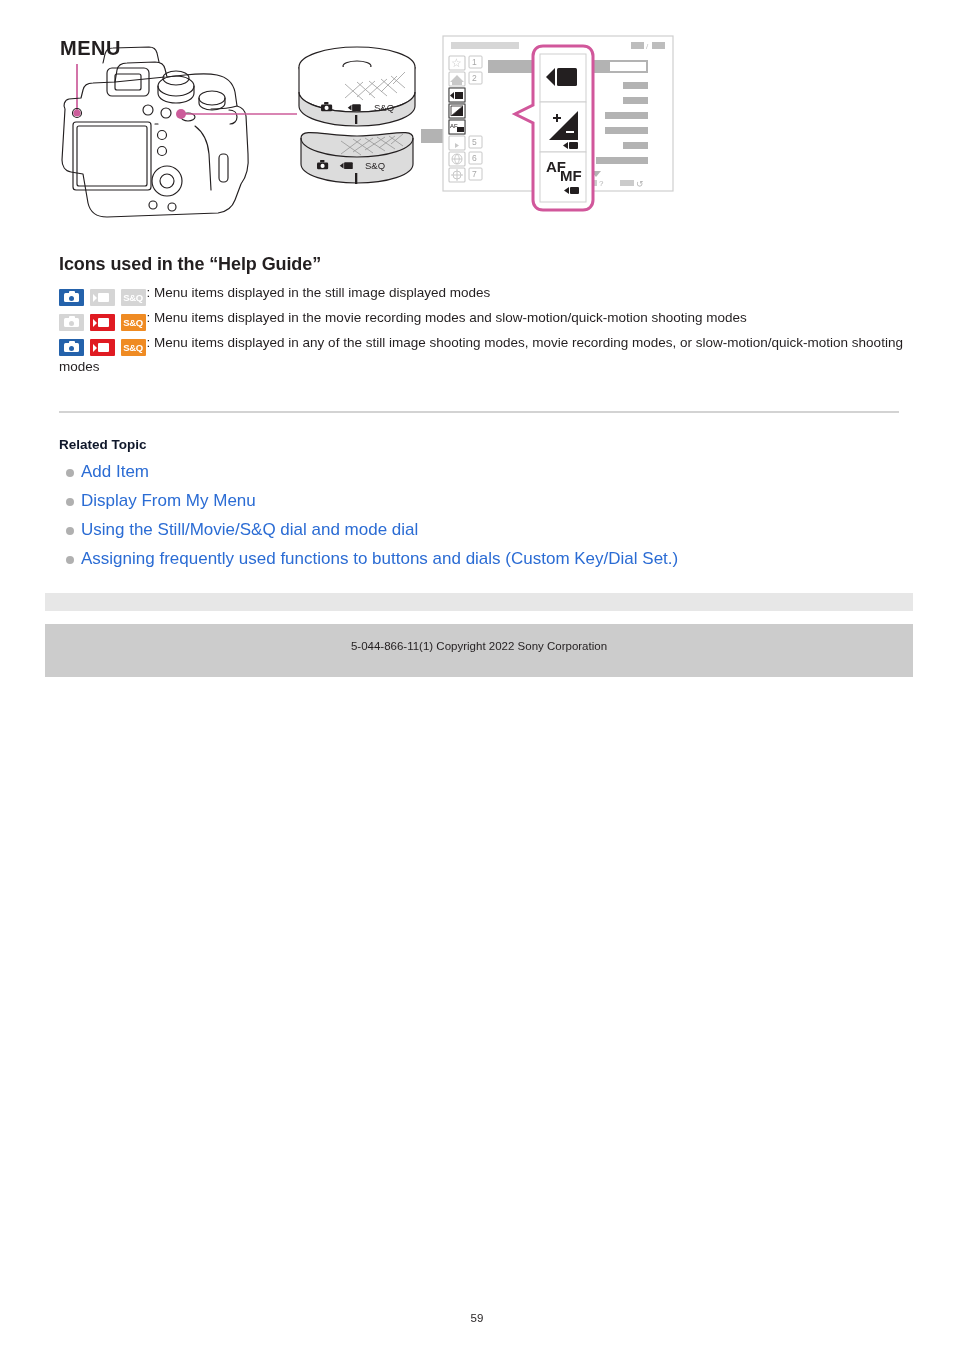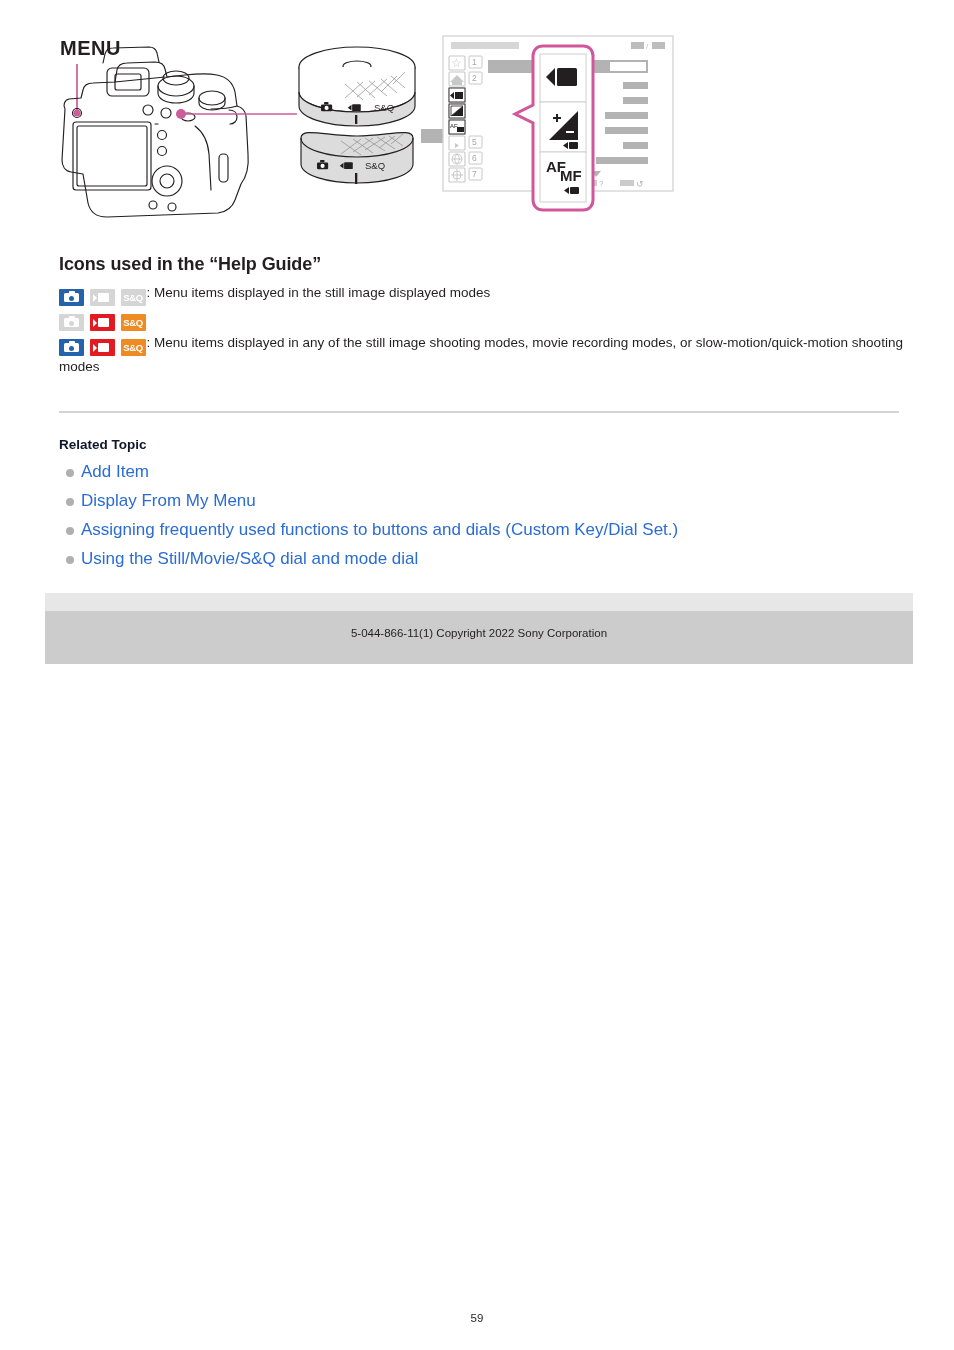--- a/index.html
+++ b/index.html
@@ -192,20 +192,21 @@
     margin-top: 26px;
     height: 18px;
     background: #e7e7e7;
     width: 868px;
   }
   .footer-main {
     height: 53px;
     background: #cccccc;
     width: 868px;
     text-align: center;
+    margin-top: 13px;
   }
   .footer-text {
     font-size: 11.5px;
     color: #231f20;
     line-height: 53px;
     display: inline-block;
     position: relative;
     top: -4px;
   }
 
@@ -489,21 +490,21 @@
           <span class="badge dim"><span class="mov"></span></span>
           <span class="badge dim"><span class="sqt">S&amp;Q</span></span>
         </span><span class="legend-text">: Menu items displayed in the still image displayed modes</span>
       </div>
 
       <div class="legend-row">
         <span class="badges">
           <span class="badge dim"><span class="cam"></span></span>
           <span class="badge movie"><span class="mov"></span></span>
           <span class="badge sq"><span class="sqt">S&amp;Q</span></span>
-        </span>
+        </span><span class="legend-text">: Menu items displayed in the movie recording modes and slow-motion/quick-motion shooting modes</span>
       </div>
 
       <div class="legend-row">
         <span class="badges">
           <span class="badge still"><span class="cam"></span></span>
           <span class="badge movie"><span class="mov"></span></span>
           <span class="badge sq"><span class="sqt">S&amp;Q</span></span>
         </span><span class="legend-text">: Menu items displayed in any of the still image shooting modes, movie recording modes, or slow-motion/quick-motion shooting modes</span>
       </div>
 
@@ -517,25 +518,25 @@
       <li class="rt-item">
         <span class="rt-bullet"></span>
         <a class="rt-link" href="#">Add Item</a>
       </li>
       <li class="rt-item">
         <span class="rt-bullet"></span>
         <a class="rt-link" href="#">Display From My Menu</a>
       </li>
       <li class="rt-item">
         <span class="rt-bullet"></span>
-        <a class="rt-link" href="#">Assigning frequently used functions to buttons and dials (Custom Key/Dial Set.)</a>
+        <a class="rt-link" href="#">Using the Still/Movie/S&amp;Q dial and mode dial</a>
       </li>
       <li class="rt-item">
         <span class="rt-bullet"></span>
-        <a class="rt-link" href="#">Using the Still/Movie/S&amp;Q dial and mode dial</a>
+        <a class="rt-link" href="#">Assigning frequently used functions to buttons and dials (Custom Key/Dial Set.)</a>
       </li>
     </ul>
 
     <div class="footer-top"></div>
     <div class="footer-main">
       <span class="footer-text">5-044-866-11(1) Copyright 2022 Sony Corporation</span>
     </div>
 
   </div>
 

